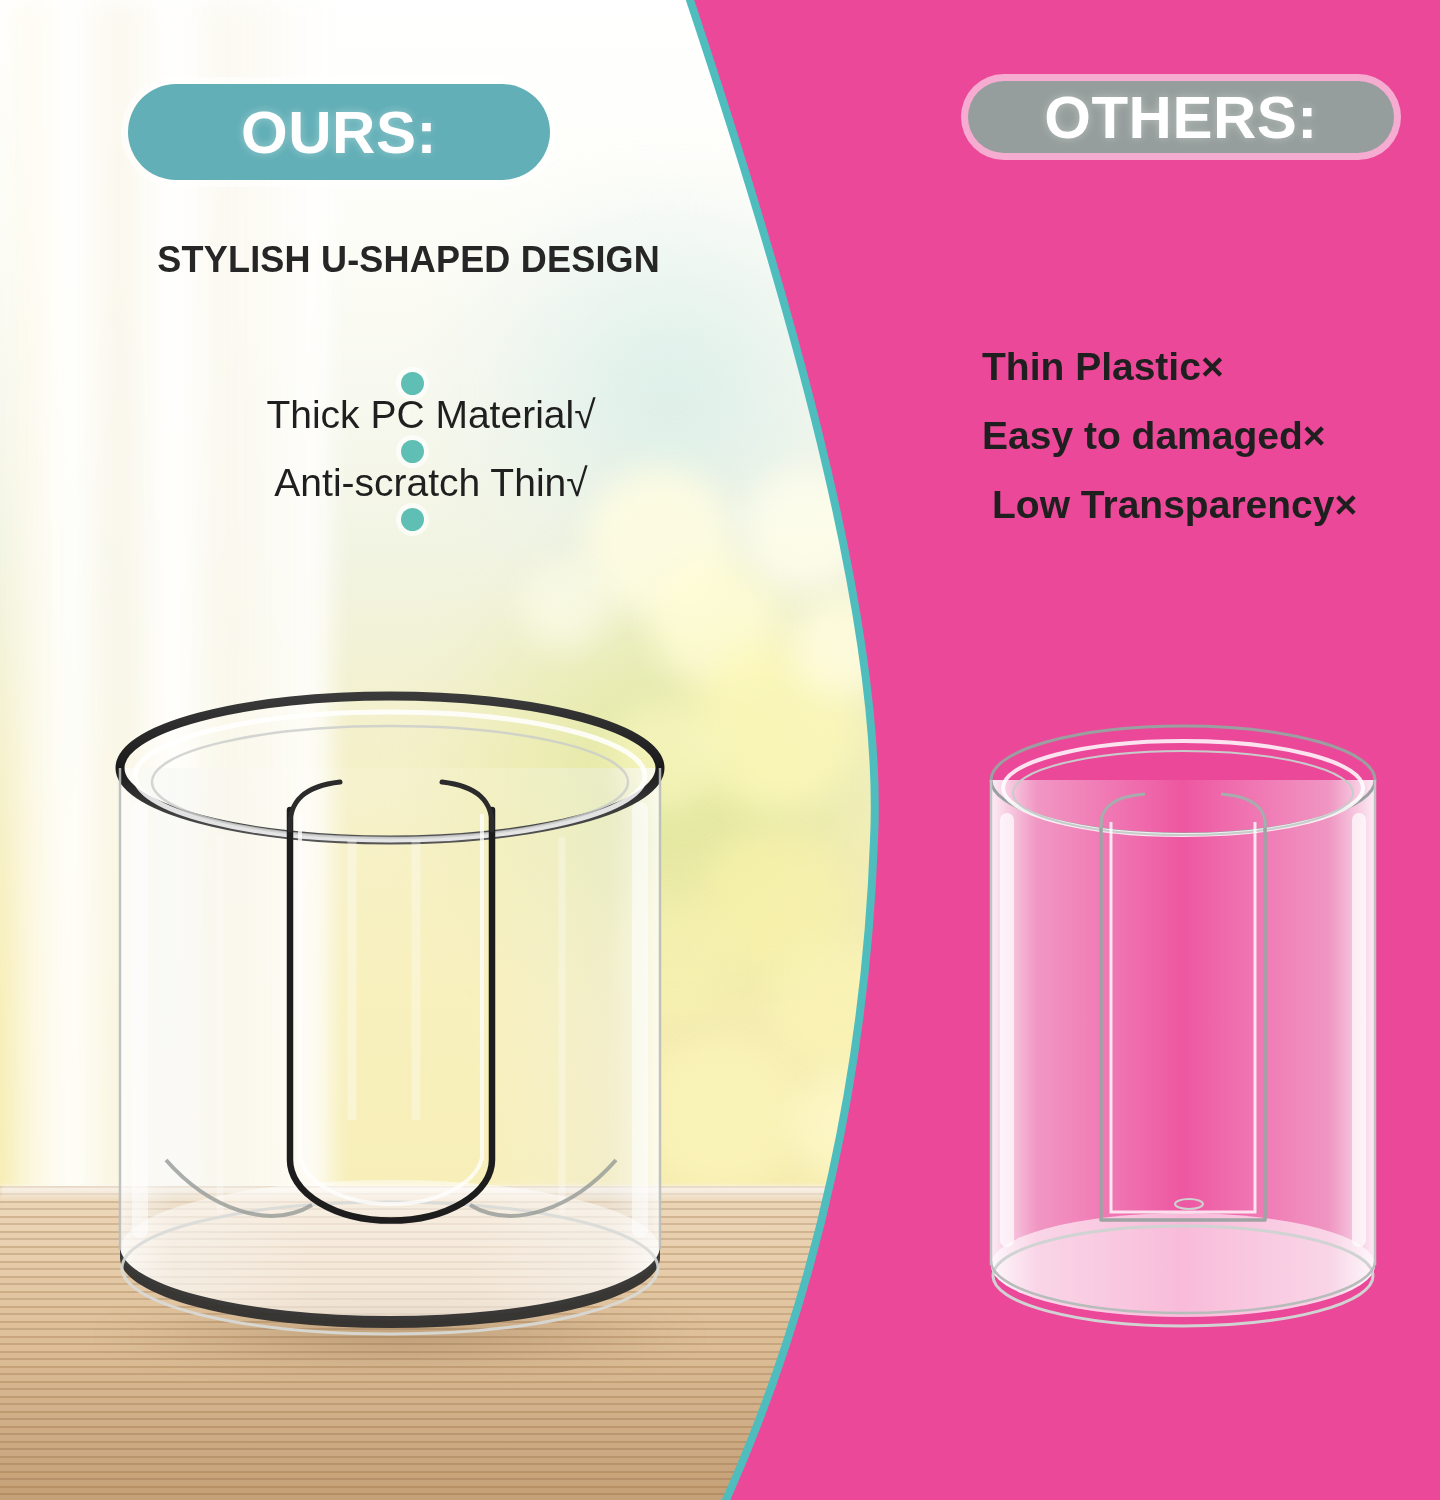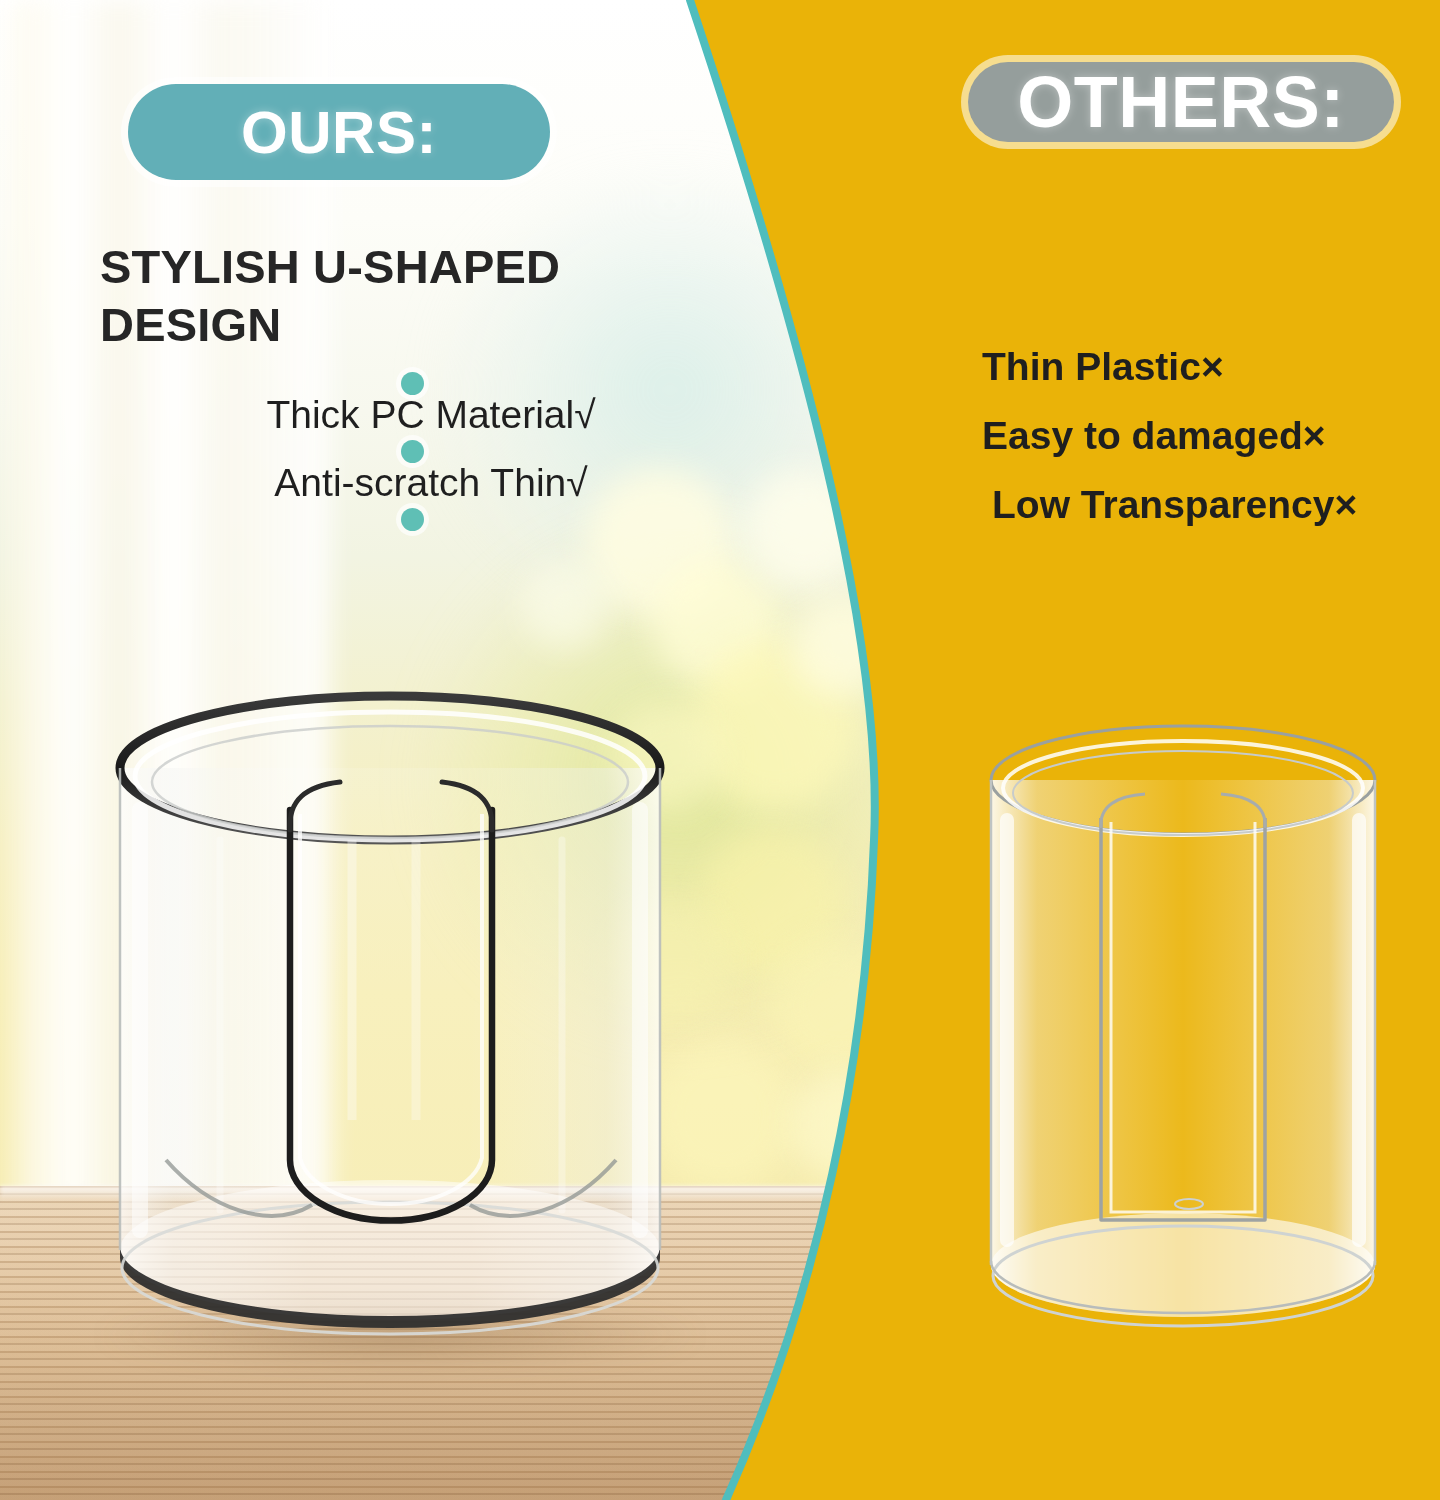--- a/index.html
+++ b/index.html
@@ -2,21 +2,21 @@
 <html><head>
 <meta charset="utf-8">
 <style>
   html,body{margin:0;padding:0;}
   body{
     width:1440px;height:1500px;overflow:hidden;
     background:#ffffff;
     font-family:"Liberation Sans", sans-serif;
     position:relative;
   }
-  #stage{position:absolute;inset:0;width:1440px;height:1500px;overflow:hidden;background:#eab308;}
+  #stage{position:absolute;inset:0;width:1440px;height:1500px;overflow:hidden;background:#ec4899;}
 
   
   .left-scene{
     position:absolute;left:0;top:0;width:900px;height:1500px;
     clip-path: path("M 0 0 L 690 0 C 800 330, 884 640, 874 840 C 866 1060, 820 1290, 726 1500 L 0 1500 Z");
     overflow:hidden;
   }
   .scene-sky{
     position:absolute;left:0;top:0;width:900px;height:1210px;
     background:
@@ -68,26 +68,26 @@
   .arc-svg{position:absolute;left:0;top:0;width:1440px;height:1500px;pointer-events:none;}
 
   
   .badge{
     position:absolute;display:flex;align-items:center;justify-content:center;
     border-radius:999px;color:#ffffff;font-weight:700;letter-spacing:.5px;
     text-shadow:0 0 10px rgba(255,255,255,.35);
     box-shadow:0 0 0 7px rgba(255,255,255,.55);
   }
   #ours-badge{left:128px;top:84px;width:422px;height:96px;background:#62AFB7;font-size:60px;}
-  #others-badge{left:968px;top:62px;width:426px;height:80px;background:#959E9C;font-size:72px;}
+  #others-badge{left:968px;top:81px;width:426px;height:72px;background:#959E9C;font-size:60px;}
 
   
   .left-heading{
     position:absolute;left:100px;top:238px;width:560px;
-    font-size:47px;font-weight:700;color:#262626;line-height:1.24;text-align:left;
+    font-size:36px;font-weight:700;color:#262626;line-height:1.24;text-align:right;
     letter-spacing:.2px;
   }
   .left-list{position:absolute;left:112px;top:372px;width:600px;}
   .left-list .row{display:flex;align-items:center;height:68px;flex-direction:column;}
   .left-list .dot{
     width:23px;height:23px;border-radius:50%;background:#5FBFB5;flex:0 0 auto;
     box-shadow:0 0 0 5px rgba(255,255,255,.65);
   }
   .left-list .txt{
     margin-left:38px;font-size:39px;color:#1f1f1f;white-space:nowrap;line-height:1;

